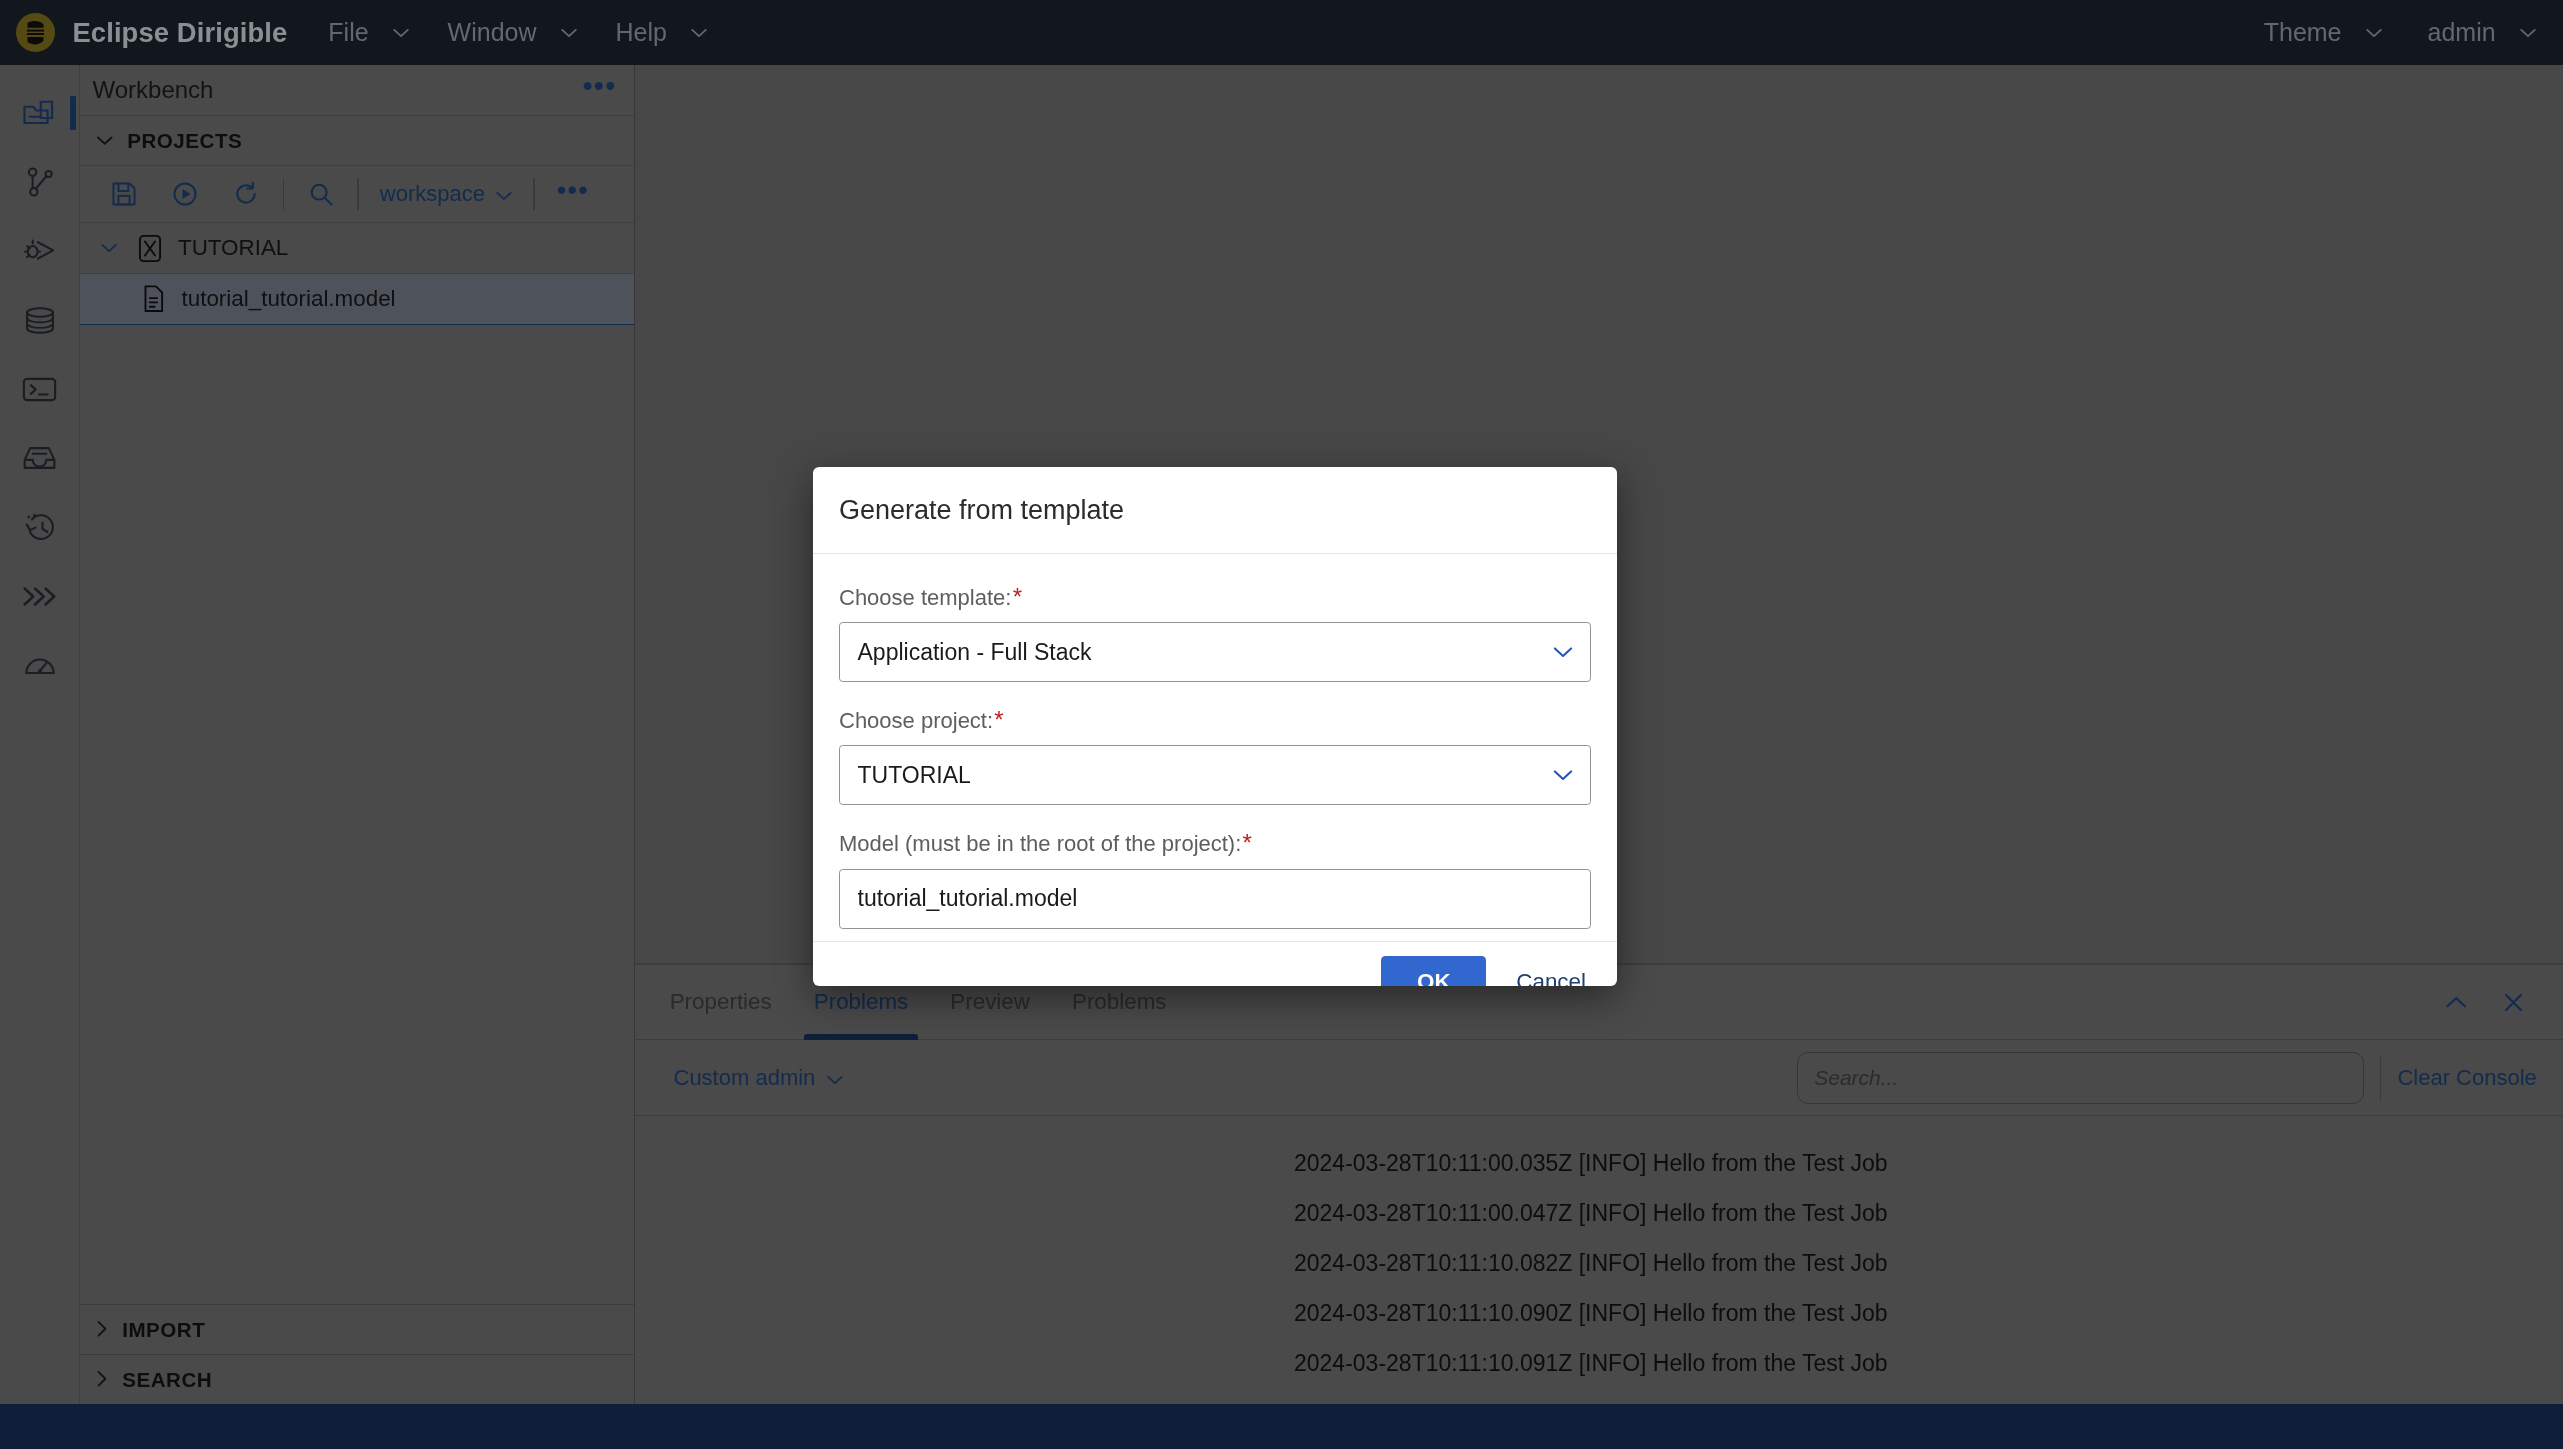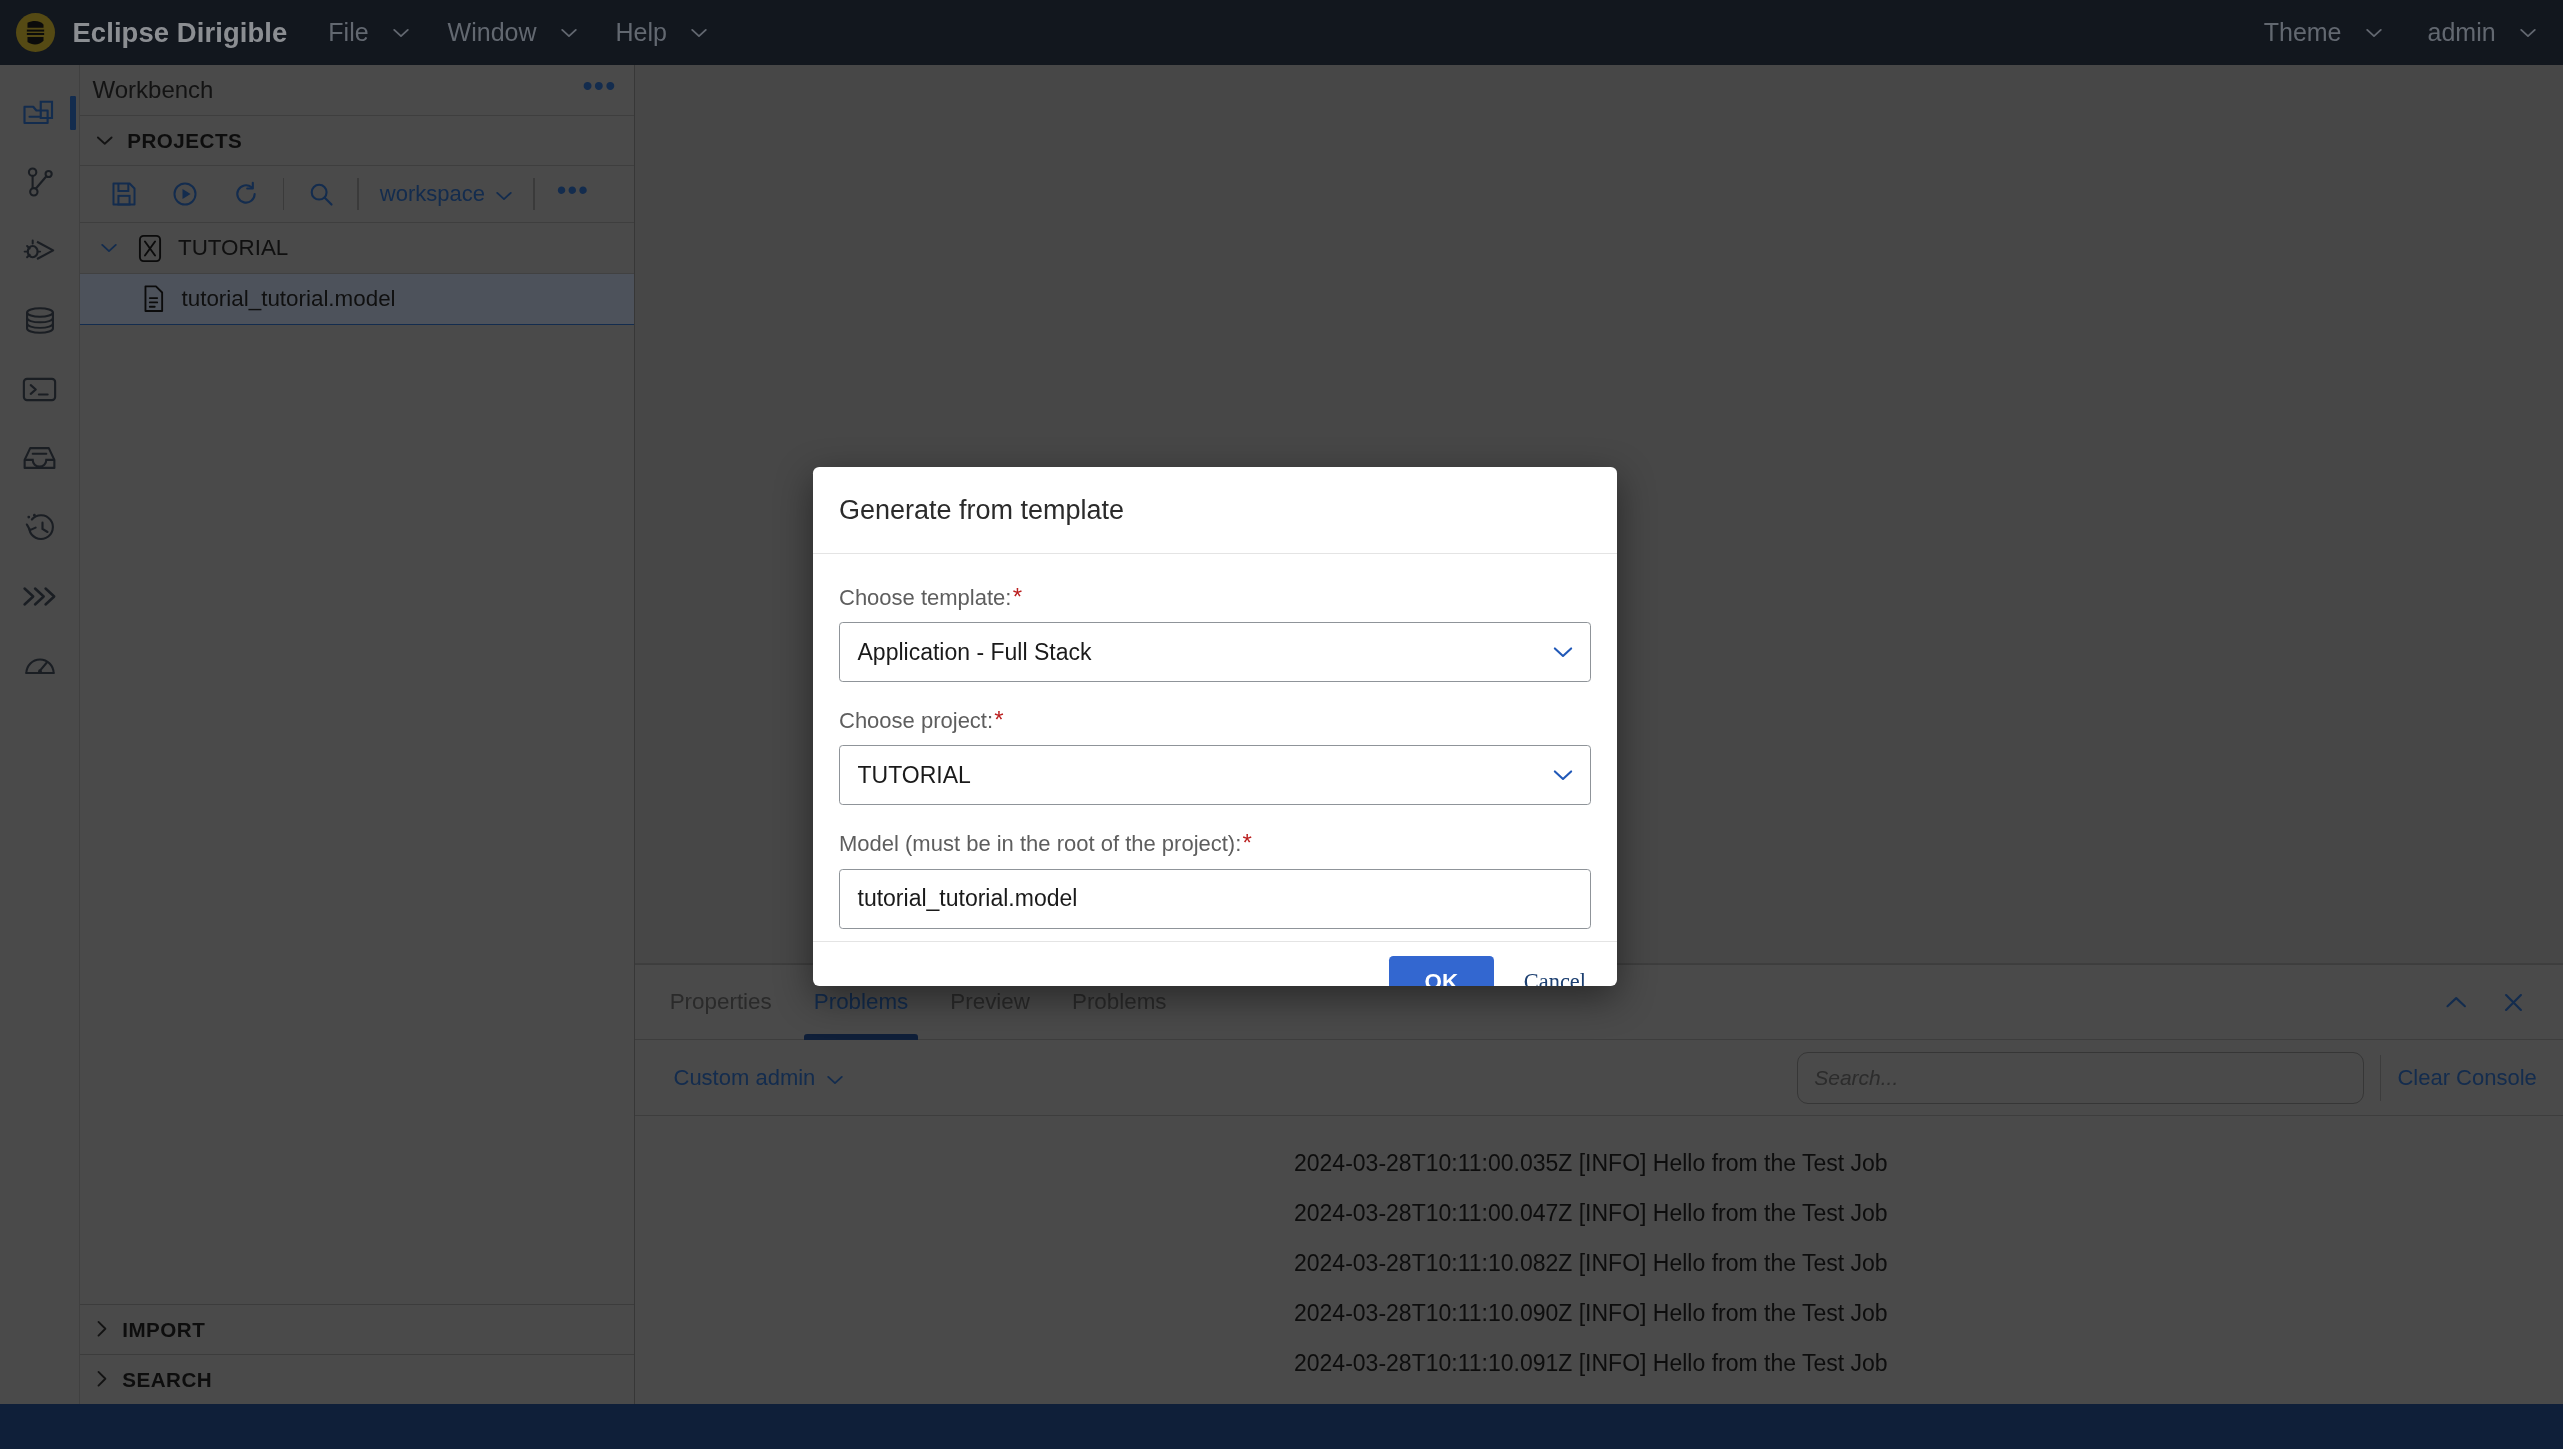--- a/index.html
+++ b/index.html
@@ -288,21 +288,21 @@
     background: #3367d0; color: #fff;
     font-size: 22.4px; font-weight: bold;
     height: 52px; min-width: 105px;
     border: none; border-radius: 4.4px;
     display: flex; align-items: center; justify-content: center;
     font-family: "Liberation Sans", sans-serif;
   }
   .btn-cancel {
     color: #1c3f70; font-size: 22.4px;
     background: none; border: none;
-    font-family: Liberation Serif, serif;
+    font-family: Liberation Sans, sans-serif;
     padding: 0 5px;
   }
 </style>
 </head>
 <body>
 
 <div id="app">
 
   <div class="topbar">
     <div class="logo">

